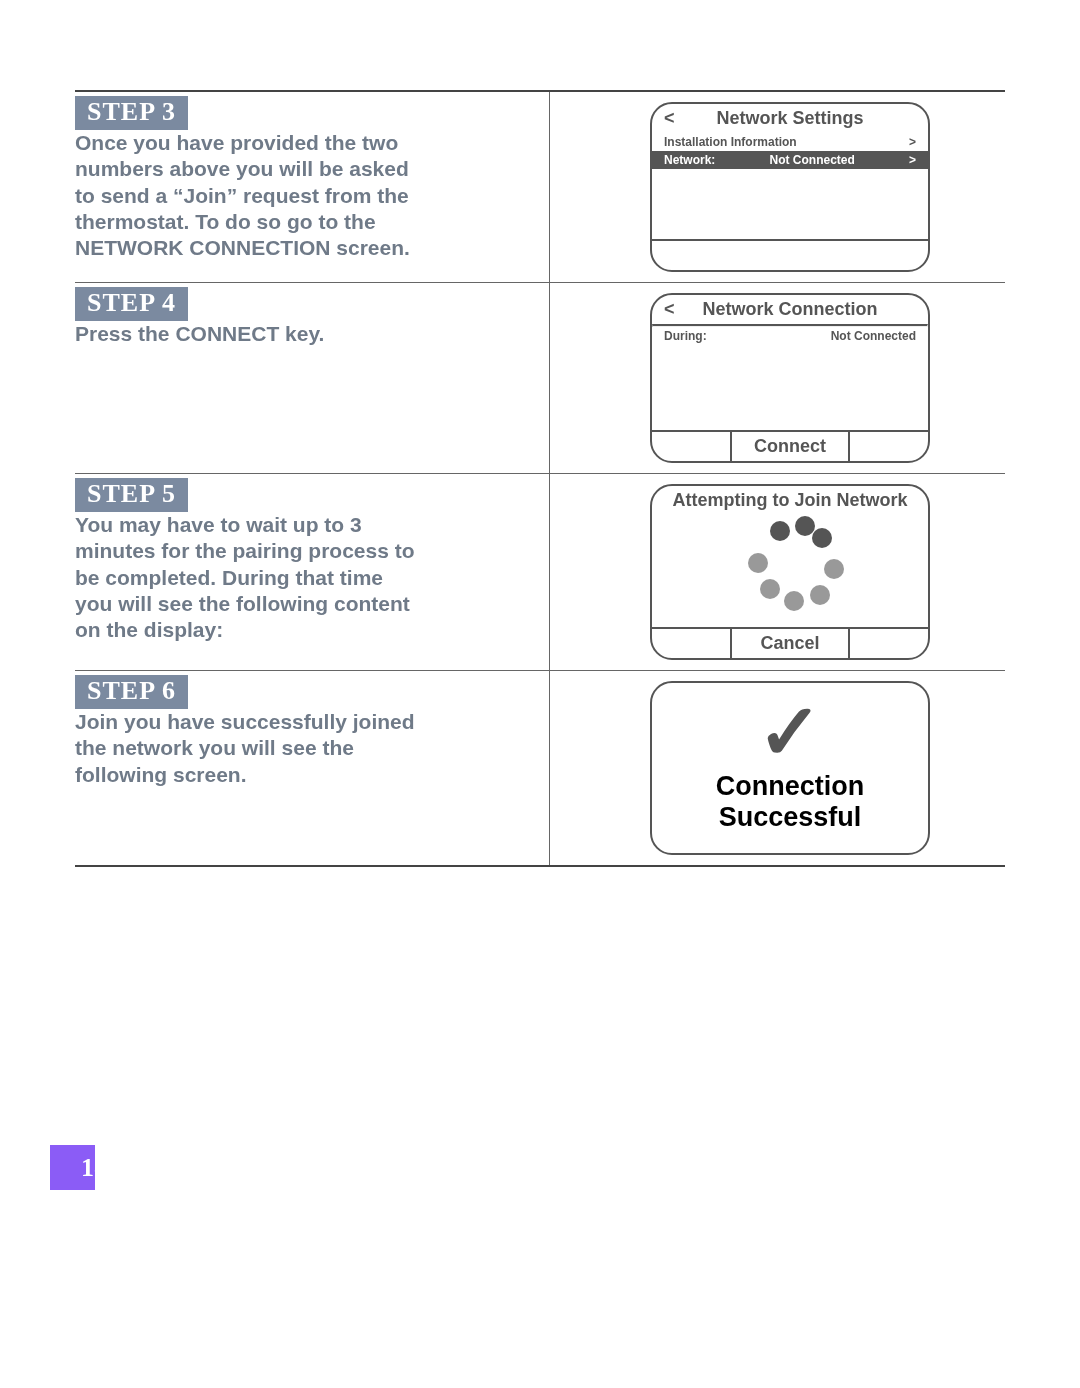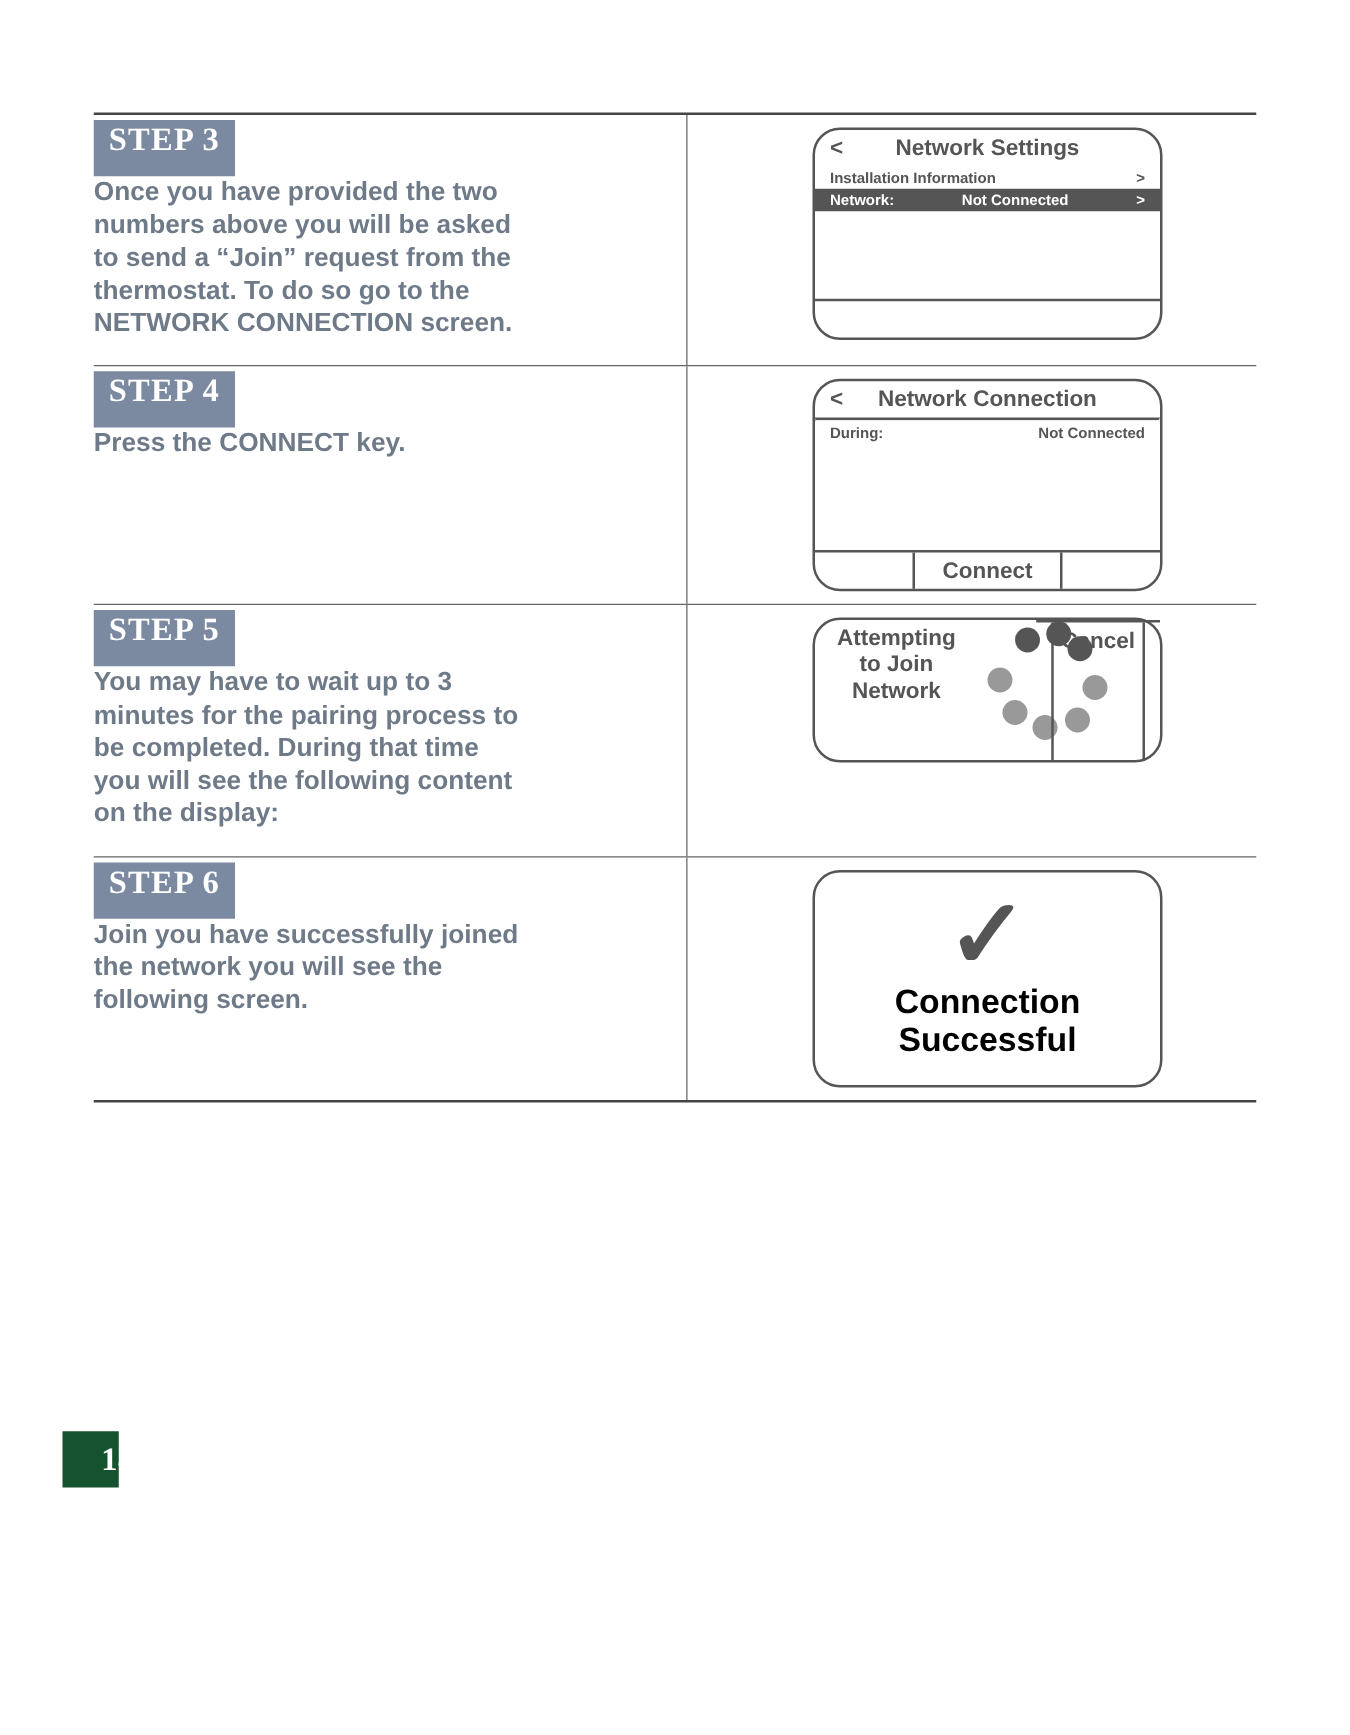--- a/index.html
+++ b/index.html
@@ -36,21 +36,21 @@
     justify-content: center;
   }
   .step-badge {
     display: inline-block;
     background: #7b8aa0;
     color: #fff;
     font-family: "Times New Roman", serif;
     font-weight: 600;
     font-size: 26px;
     letter-spacing: 1px;
-    padding: 1px 12px 14px 12px;
+    padding: 1px 12px 3px 12px;
     margin-right: 10px;
     vertical-align: top;
   }
   .step-text {
     display: inline-block;
     vertical-align: top;
     width: 345px;
     color: #6f7a88;
     font-size: 21px;
     font-weight: bold;
@@ -138,21 +138,21 @@
     color: #000000;
     line-height: 1.15;
     padding-bottom: 14px;
   }
   .page-number {
     position: absolute;
     left: 50px;
     top: 1145px;
     width: 45px;
     height: 45px;
-    background: #14532d;
+    background: #8b5cf6;
     color: #fff;
     font-size: 26px;
     font-weight: bold;
     font-family: "Times New Roman", serif;
     display: flex;
     align-items: center;
     justify-content: center;
     padding-left: 43px;
   }
 </style>
@@ -213,21 +213,21 @@
       </div>
     </div>
   </div>
 
   <div class="row">
     <div class="col-left">
       <span class="step-badge">STEP 5</span>
       <span class="step-text">You may have to wait up to 3 minutes for the pairing process to be completed. During that time you will see the following content on the display:</span>
     </div>
     <div class="col-right">
-      <div class="device" style="display:flex;flex-direction:row;justify-content:center;">
+      <div class="device" style="display:flex;flex-direction:column;justify-content:center;">
         <div class="dev-header">Attempting to Join Network</div>
         <div class="spinner">
           <div class="dot" style="left:30px;top:0;"></div>
           <div class="dot" style="left:55px;top:-5px;"></div>
           <div class="dot" style="left:72px;top:7px;"></div>
           <div class="dot faded" style="left:84px;top:38px;"></div>
           <div class="dot faded" style="left:70px;top:64px;"></div>
           <div class="dot faded" style="left:44px;top:70px;"></div>
           <div class="dot faded" style="left:20px;top:58px;"></div>
           <div class="dot faded" style="left:8px;top:32px;"></div>

